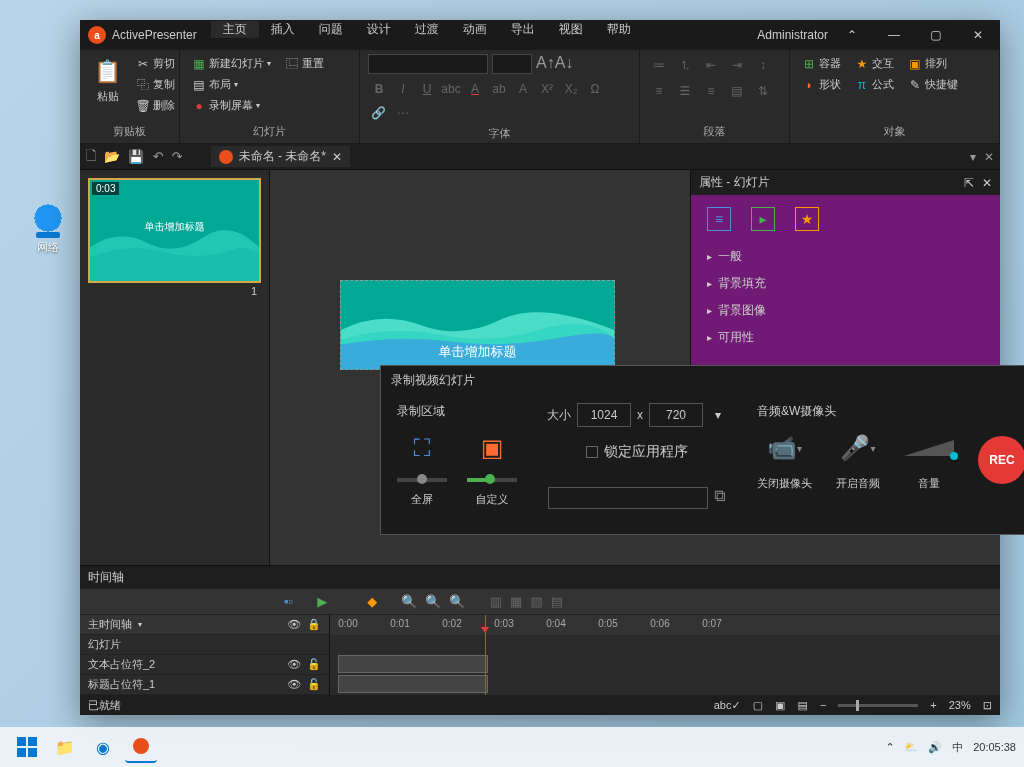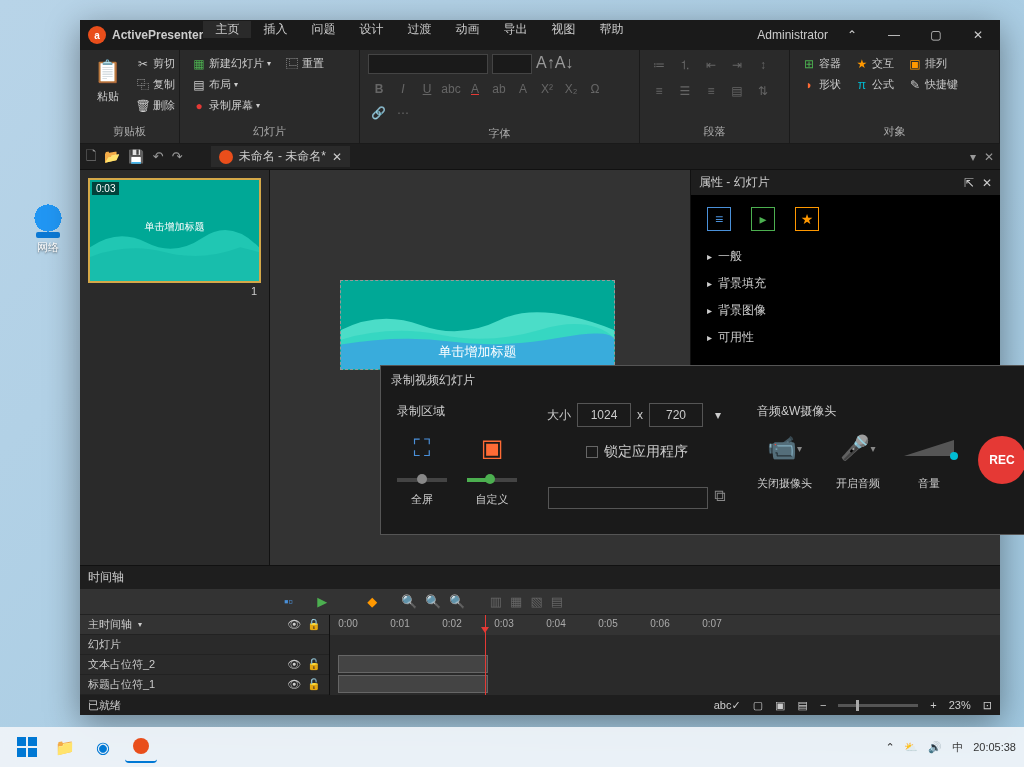--- a/index.html
+++ b/index.html
@@ -56,21 +56,21 @@
 .slide-thumb { border: 2px solid #d4a849; position: relative; background: #00a896; height: 105px; }
 .slide-thumb .dur { position: absolute; top: 2px; left: 2px; background: rgba(0,0,0,.6); color: #fff; font-size: 10px; padding: 1px 4px; }
 .slide-thumb .ttl { position:absolute; top:40%; left:0; right:0; text-align:center; color:#fff; font-size:10px; }
 .slide-num { text-align: right; color: #ccc; font-size: 11px; padding: 2px 4px; }
 
 .canvas-area { flex: 1; position: relative; background: #333; }
 .slide-canvas { position: absolute; left: 70px; top: 110px; width: 275px; height: 90px; background: #00a896; border: 1px dashed #999; overflow:hidden; }
 .slide-canvas .ttl2 { position:absolute; bottom:8px; left:0; right:0; text-align:center; color:#fff; font-size:13px; }
 
 
-.props { position: absolute; right: 0; top: 0; width: 310px; background: #000000; border-left: 1px solid #111; height: 200px; }
+.props { position: absolute; right: 0; top: 0; width: 310px; background: #701a75; border-left: 1px solid #111; height: 200px; }
 .props-hdr { background: #1e1e1e; color: #ccc; font-size: 12px; padding: 4px 8px; display: flex; align-items: center; justify-content: space-between; }
 .props-icons { display: flex; gap: 20px; padding: 12px 16px; }
 .props-icons .pi { width: 24px; height: 24px; border: 1px solid #4a90d9; display:flex; align-items:center; justify-content:center; color:#4a90d9; font-size:14px; }
 .props-icons .pi.g { border-color:#4caf50; color:#4caf50; }
 .props-icons .pi.o { border-color:#ff9800; color:#ff9800; }
 .props-list { padding: 0 12px; }
 .props-item { color: #ccc; font-size: 12px; padding: 5px 4px; display: flex; align-items: center; gap: 6px; }
 .props-item::before { content: '▸'; font-size: 10px; }
 
 
@@ -147,21 +147,21 @@
         <div class="ico-net"></div>
       </div>
     <div>网络</div>
   </div>
 </div>
 
 <div class="app-window">
 
   <div class="titlebar">
     <div class="app-ico">a</div>
-    <div style="font-weight:700;">ActivePresenter</div>
+    <div style="margin-right:14px; font-weight:400;">ActivePresenter</div>
     <div class="tabs">
       <div class="tab active">主页</div>
       <div class="tab">插入</div>
       <div class="tab">问题</div>
       <div class="tab">设计</div>
       <div class="tab">过渡</div>
       <div class="tab">动画</div>
       <div class="tab">导出</div>
       <div class="tab">视图</div>
       <div class="tab">帮助</div>

